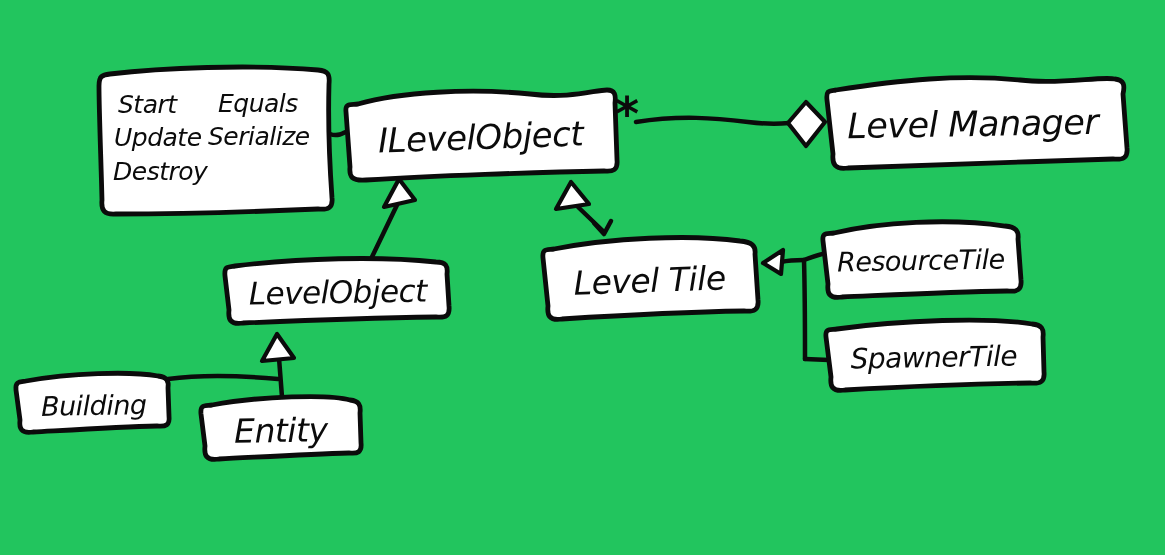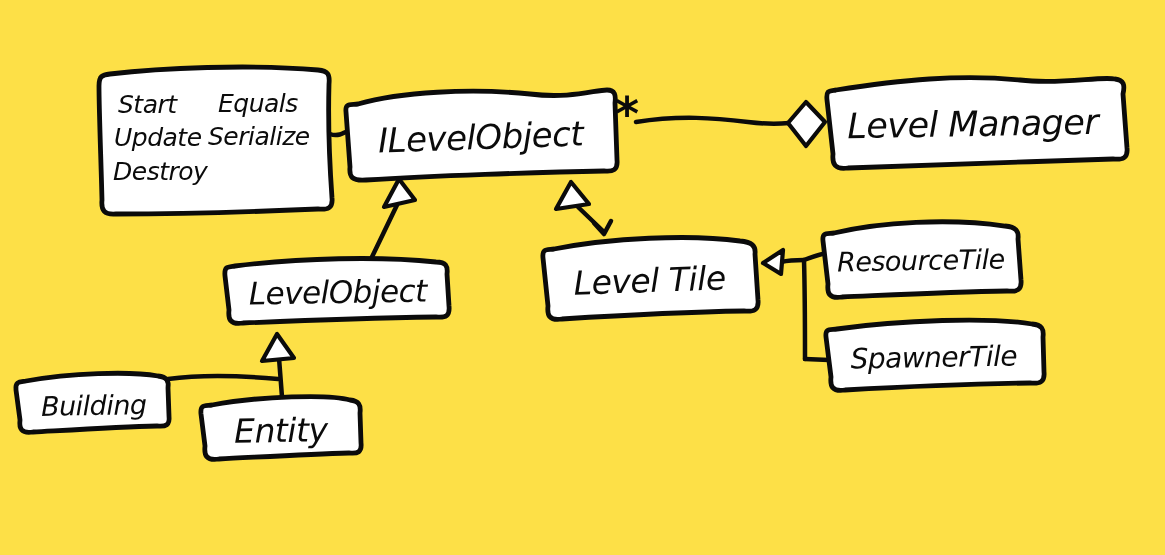--- a/index.html
+++ b/index.html
@@ -5,21 +5,21 @@
   html, body {
     margin: 0;
     padding: 0;
     background: #ffffff;
     font-family: "DejaVu Sans", sans-serif;
   }
   .stage {
     position: relative;
     width: 1165px;
     height: 555px;
-    background: #fde047;
+    background: #22c55e;
     overflow: hidden;
   }
   svg { position: absolute; inset: 0; display: block; }
   .ink-path {
     fill: none;
     stroke: #0b0b0b;
     stroke-width: 4.5;
     stroke-linecap: round;
     stroke-linejoin: round;
   }

